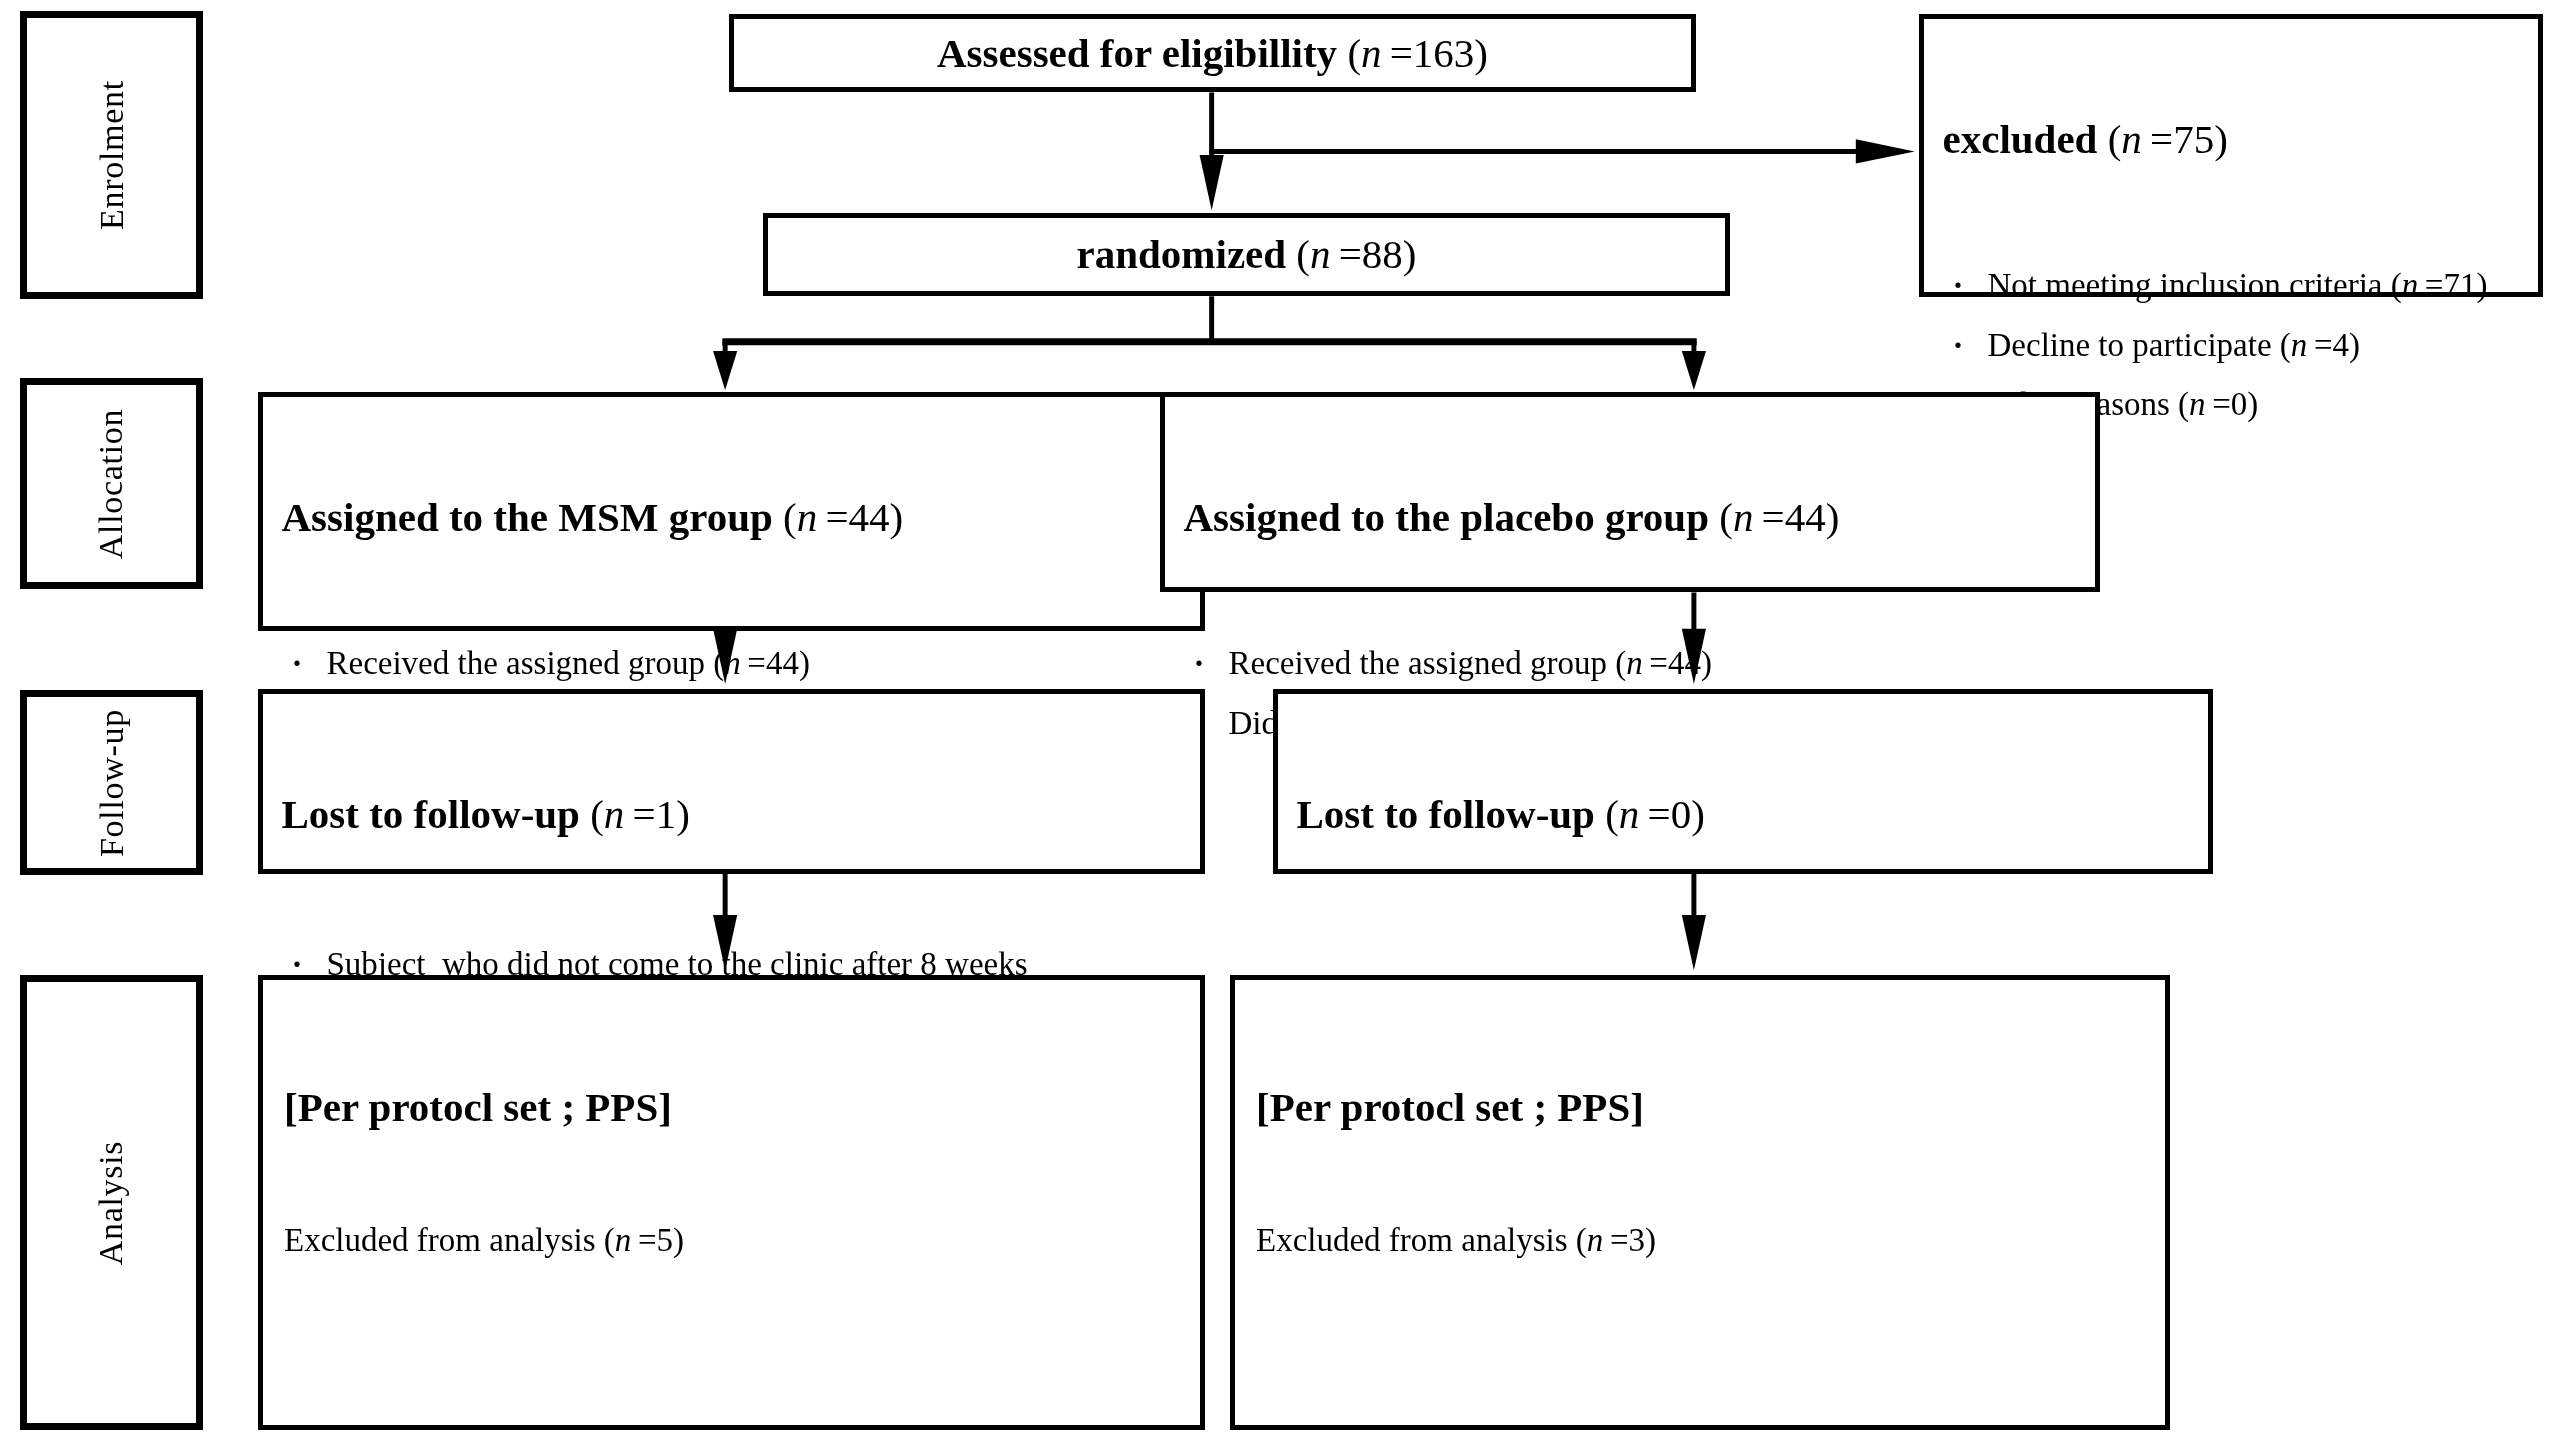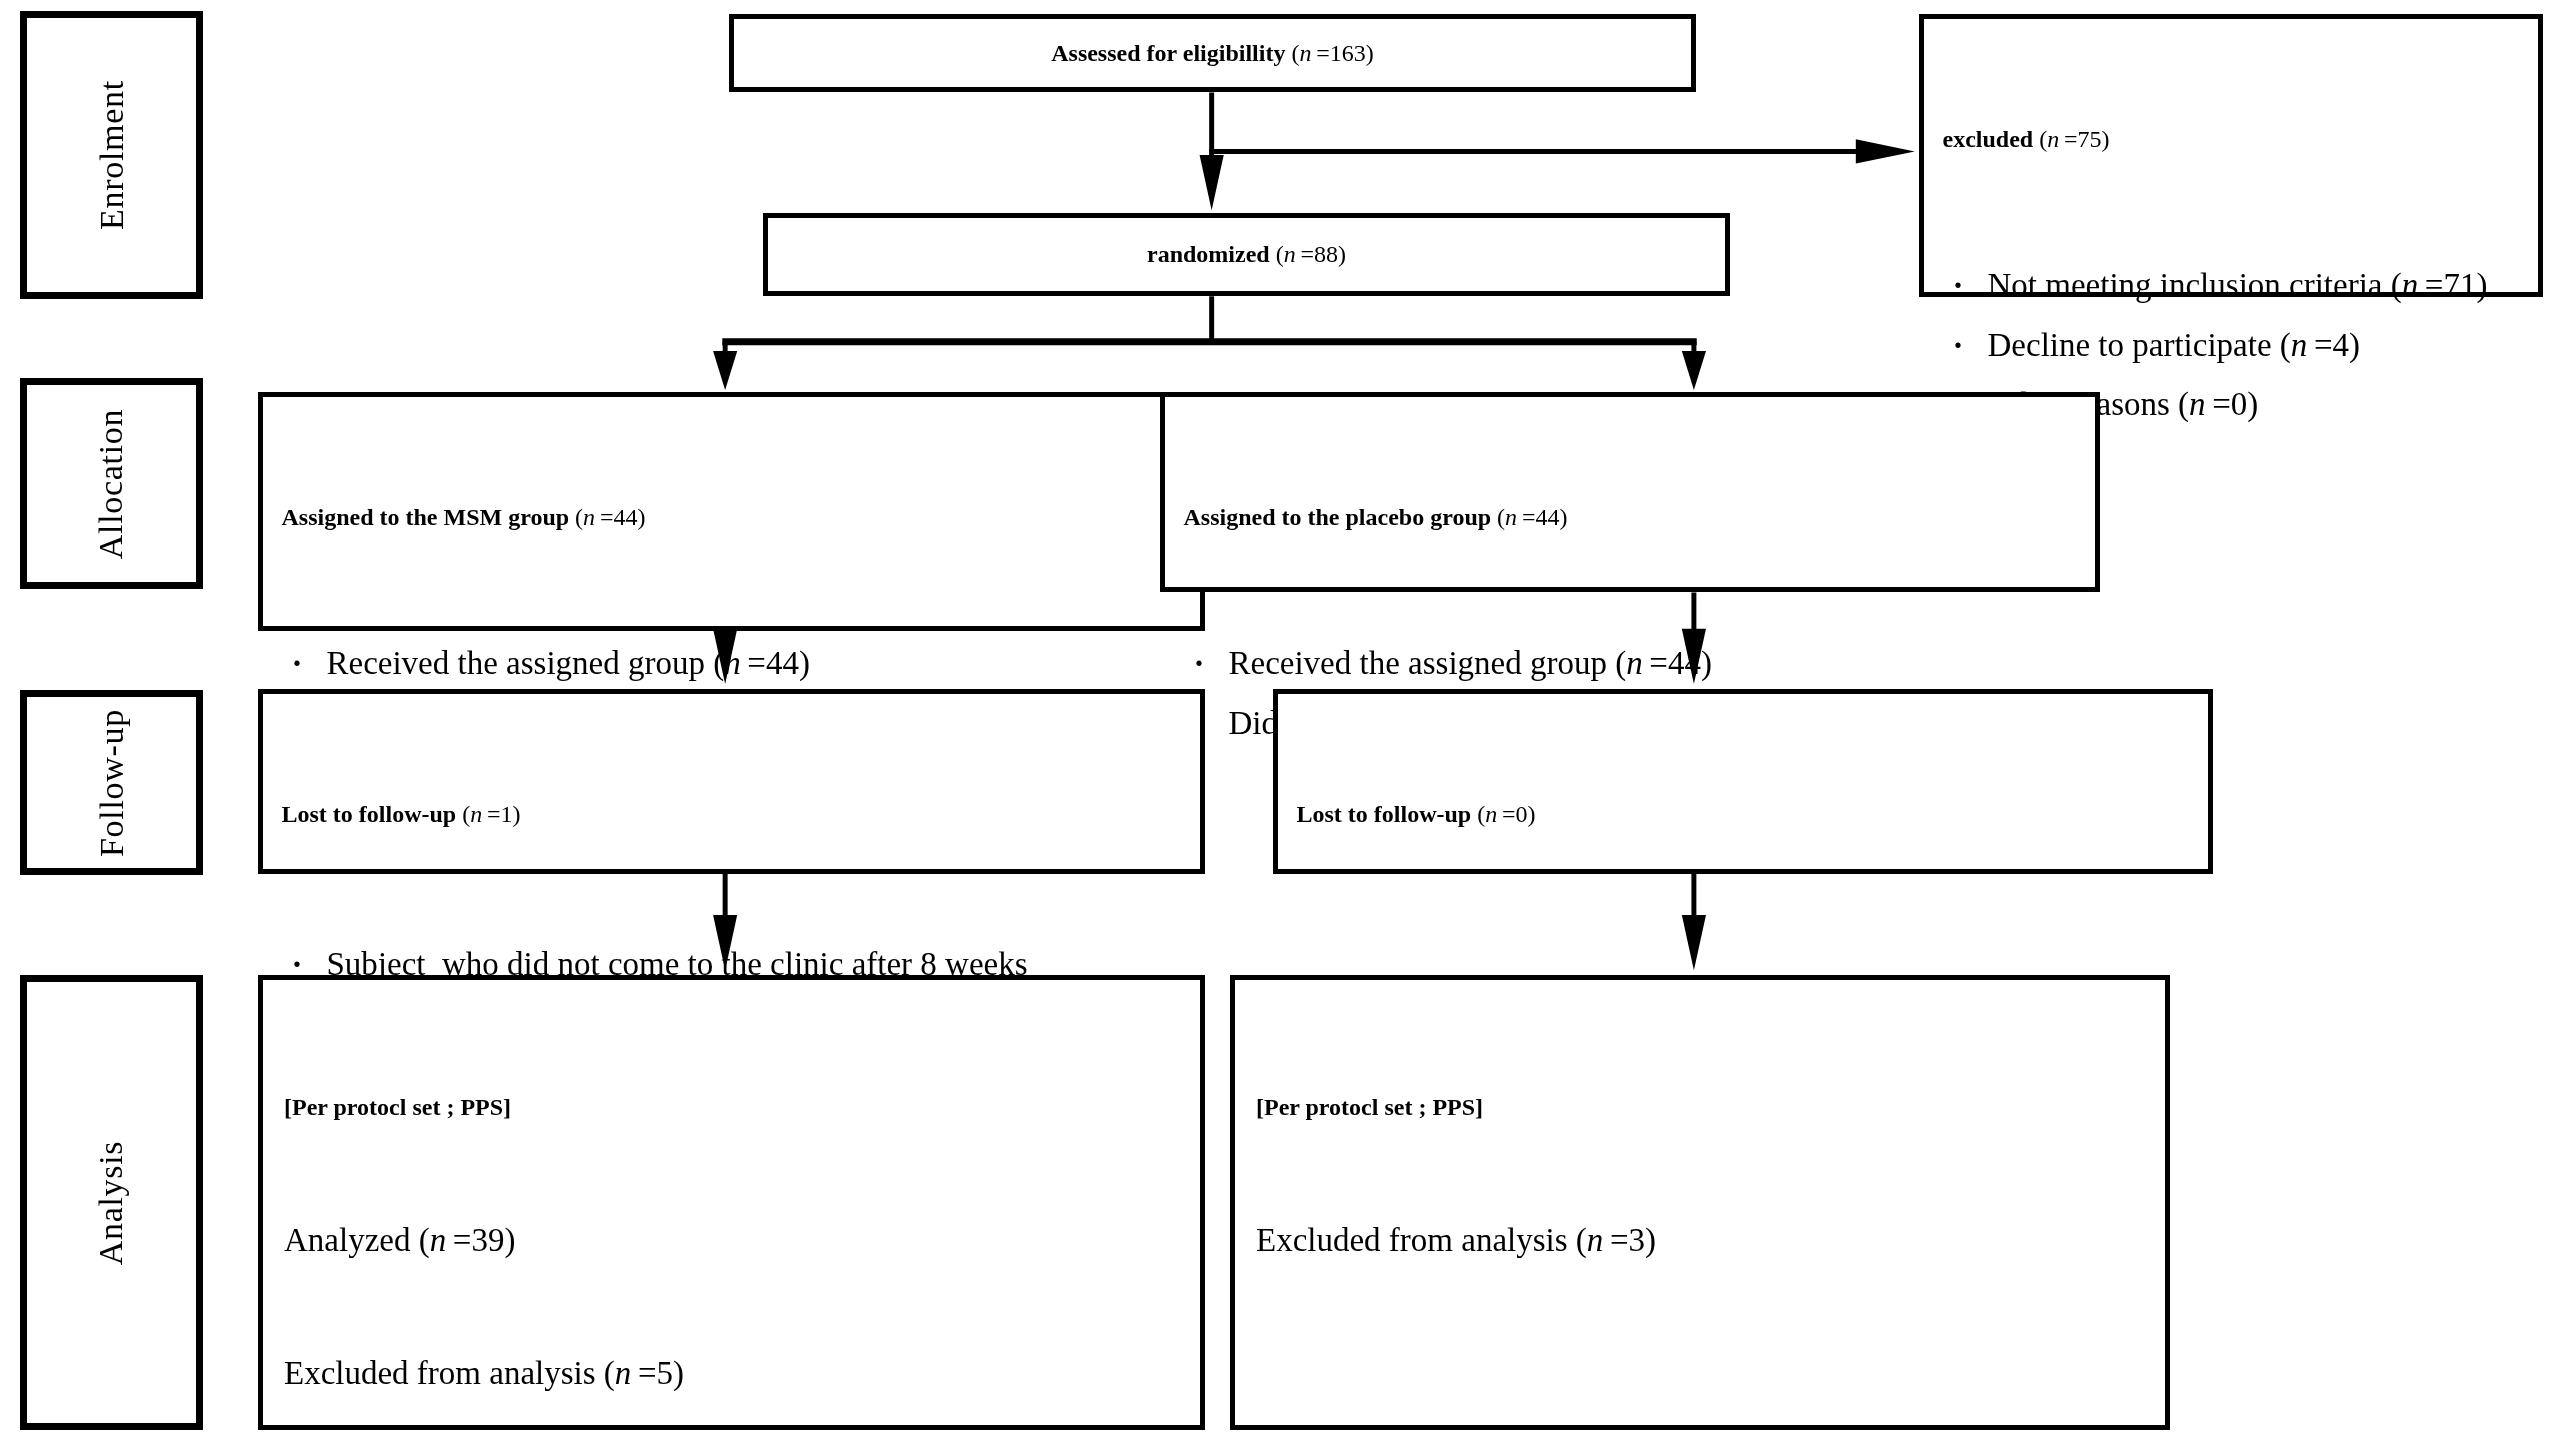--- a/index.html
+++ b/index.html
@@ -31,21 +31,21 @@
     background:var(--paper);
     font-size:33px;
     line-height:43px;
     padding:12.8px 18.5px;
     white-space:pre-wrap;
   }
   .box.center{
     display:flex; align-items:center; justify-content:center;
     text-align:center; padding:7px 14px;
   }
-  .bx-title{ font-weight:bold; font-size:24px; line-height:43px; white-space:pre-wrap; }
+  .bx-title{ font-weight:bold; font-size:41px; line-height:43px; white-space:pre-wrap; }
   .bx-title .npar{ font-weight:normal; }
   .npar i{ font-family:"Liberation Serif","DejaVu Serif",serif; }
 
   .blt-item{
     position:relative;
     margin-top:18.5px;
     padding-left:45px;
     line-height:41px;
     white-space:pre-wrap;
   }
@@ -153,21 +153,20 @@
   of intake <span class="npar">(<i>n</i> =1)</span></div></div>
   </div>
 
   <div class="box followup" style="left:1273px;top:689px;width:940px;height:185px">
     <div class="bx-title">Lost to follow-up <span class="npar">(<i>n</i> =0)</span></div>
     <div class="list"></div>
   </div>
 
   <div class="box analysis" style="left:258px;top:975px;width:947px;height:455px">
     <div class="bx-title">[Per protocl set ; PPS]</div>
-    <div class="line">Analyzed <span class="npar">(<i>n</i> =39)</span></div>
     <div class="line">Excluded from analysis <span class="npar">(<i>n</i> =5)</span></div>
     
     
     
     
   </div>
 
   <div class="box analysis" style="left:1230px;top:975px;width:940px;height:455px">
     <div class="bx-title">[Per protocl set ; PPS]</div>
     <div class="line">Excluded from analysis <span class="npar">(<i>n</i> =3)</span></div>

